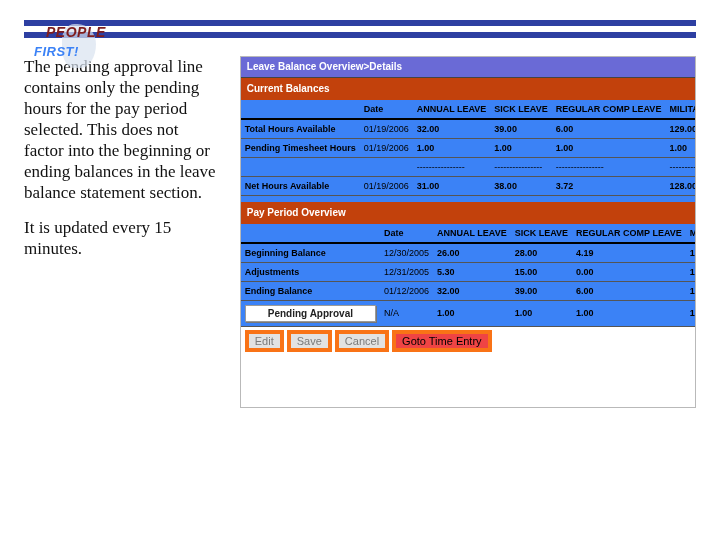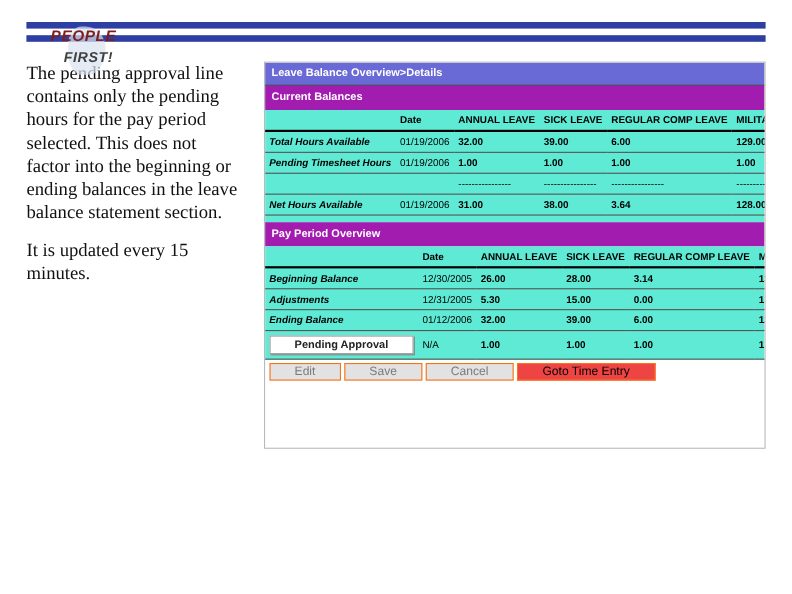--- a/index.html
+++ b/index.html
@@ -3,42 +3,42 @@
 <meta charset="utf-8">
 <style>
   * { box-sizing: border-box; margin: 0; padding: 0; }
   html, body { width: 720px; height: 540px; background: #fff; font-family: "Times New Roman", Times, serif; }
   .slide { width: 720px; height: 540px; position: relative; padding: 12px 24px 12px 24px; }
   .rule-top { height: 6px; background: #2d3fa2; margin: 8px 0 0 0; }
   .rule-bottom { height: 6px; background: #2d3fa2; margin: 6px 0 0 0; }
   .logo { position: absolute; top: 20px; left: 12px; width: 100px; height: 50px; }
   .logo .shape { position:absolute; left:50px; top:4px; width:34px; height:44px; background:#d9e2ef; border-radius:40% 60% 50% 40% / 40% 50% 60% 50%; opacity:.7; }
   .logo .t1 { position:absolute; top:4px; left:6px; font: italic 800 14px Arial, sans-serif; color:#7f1d1d; letter-spacing:.5px;margin-left:28px; }
-  .logo .t2 { position:absolute; top:24px; left:46px; font: italic 800 13px Arial, sans-serif; color:#404040; letter-spacing:.5px; }
+  .logo .t2 { position:absolute; top:24px; left:22px; font: italic 800 13px Arial, sans-serif; color:#3b82f6; letter-spacing:.5px; }
   .title { text-align:center; font: 600 32px/36px "Comic Sans MS", "Segoe Script", cursive; color:#1e2e9a; margin: 4px 0 0 0; letter-spacing:.5px; }
   .body { display:flex; gap:18px; margin-top: 18px; }
   .para { width: 210px; font: 400 17px/21px "Times New Roman", serif; color:#111; }
   .para p { margin-bottom: 14px; }
   .para .only { }
   .shot { flex:1 1 auto; background:#fff; border:1px solid #b9b9b9; height: 352px; display:flex; flex-direction:column; font-family: Arial, Helvetica, sans-serif; overflow:hidden; }
   .shot .hdr { background:#6a6ad6; color:#fff; font:700 10px/16px Arial; padding:2px 6px; border-bottom:1px solid #444; }
-  .shot .sect { background:#a21caf; color:#fff; font:700 10px/18px Arial; padding:2px 6px; }
-  .tblwrap { background:#5eead4; }
+  .shot .sect { background:#c2410c; color:#fff; font:700 10px/18px Arial; padding:2px 6px; }
+  .tblwrap { background:#3b82f6; }
   table.grid { border-collapse: collapse; width:100%; font:9px/12px Arial; color:#000; }
   table.grid th, table.grid td { padding:3px 4px; text-align:left; white-space:nowrap; }
   table.grid th { font-weight:700; border-bottom:2px solid #000; }
   table.grid td { border-bottom:1px solid #555; }
-  table.grid .rowlabel { font-weight:700;font-style:italic; }
+  table.grid .rowlabel { font-weight:700; }
   table.grid td.num { text-align:left;font-weight:bold; }
   table.grid tr.dash td { letter-spacing:0; }
   table.grid tr.gap td { border-bottom:none; height:6px; padding:0; }
   .pending-box { background:#fff; border:1px solid #9a9a9a; box-shadow:1px 1px 0 #777; padding:2px 22px; font:700 10px Arial; color:#222; margin:4px 4px 4px 4px; width:fit-content; }
   .pending-row td { border-bottom:1px solid #555; }
   .btnbar { display:flex; gap:3px; padding:3px 4px 4px 4px; align-items:center; }
-  .btnbar .btn { font:11px Arial; padding:1px 22px; border:1px solid #f97316; background:#e2e2e2; color:#7a7a7a; }
+  .btnbar .btn { font:11px Arial; padding:1px 6px; border:4px solid #f97316; background:#e2e2e2; color:#7a7a7a; }
   .btnbar .btn.enabled { color:#000; background:#ef4444; }
 </style>
 </head>
 <body>
 
 <div class="slide">
   <div class="logo">
     <div class="shape"></div>
     <div class="t1">PEOPLE</div>
     <div class="t2">FIRST!</div>
@@ -92,21 +92,21 @@
               <td>----------------</td>
               <td>----------------</td>
               <td>----------------</td>
               <td>---------</td>
             </tr>
             <tr>
               <td class="rowlabel">Net Hours Available</td>
               <td>01/19/2006</td>
               <td class="num">31.00</td>
               <td class="num">38.00</td>
-              <td class="num">3.64</td>
+              <td class="num">3.72</td>
               <td class="num">128.00</td>
             </tr>
             <tr class="gap">
                 <td colspan="6"></td>
               </tr>
           </tbody>
         </table>
       </div>
 
       <div class="sect">Pay Period Overview</div>
@@ -121,21 +121,21 @@
               <th>REGULAR COMP LEAVE</th>
               <th>MILITA</th>
             </tr>
           </thead>
           <tbody>
             <tr>
               <td class="rowlabel">Beginning Balance</td>
               <td>12/30/2005</td>
               <td class="num">26.00</td>
               <td class="num">28.00</td>
-              <td class="num">3.14</td>
+              <td class="num">4.19</td>
               <td class="num">136.00</td>
             </tr>
             <tr>
               <td class="rowlabel">Adjustments</td>
               <td>12/31/2005</td>
               <td class="num">5.30</td>
               <td class="num">15.00</td>
               <td class="num">0.00</td>
               <td class="num">1.00</td>
             </tr>

